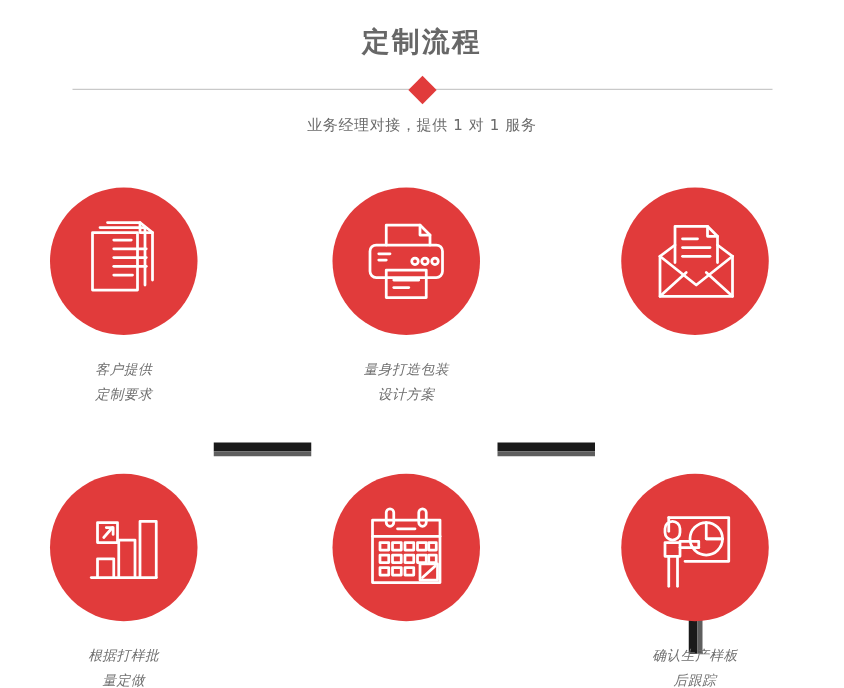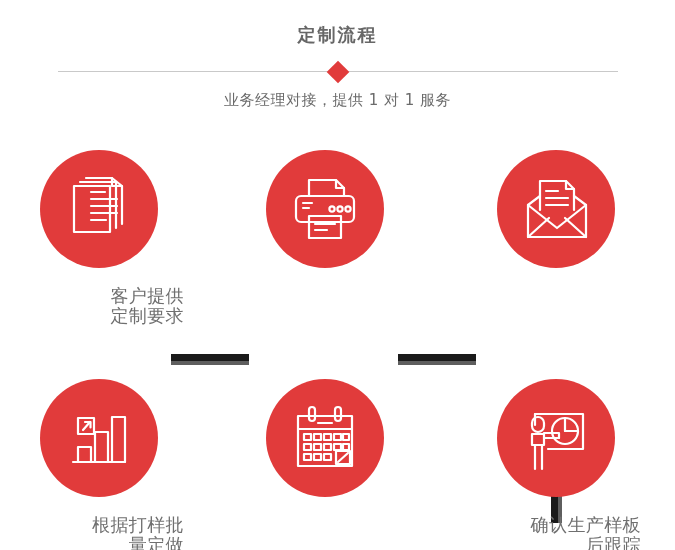--- a/index.html
+++ b/index.html
@@ -16,21 +16,21 @@
     -webkit-font-smoothing: antialiased;
   }
 
   
   .page-title {
     position: absolute;
     left: 0;
     top: 18px;
     width: 675px;
     text-align: center;
-    font-size: 18px;
+    font-size: 22px;
     font-weight: bold;
     color: #676767;
     letter-spacing: 2px;
     line-height: 34px;
   }
   .divider-wrap {
     position: absolute;
     left: 58px;
     top: 71px;
     width: 560px;
@@ -54,21 +54,21 @@
     margin-top: -8px;
     background: #e13b3b;
     transform: rotate(45deg);
   }
   .subtitle {
     position: absolute;
     left: 0;
     top: 89px;
     width: 675px;
     text-align: center;
-    font-size: 15px;
+    font-size: 12px;
     color: #6b6b6b;
     letter-spacing: 0.5px;
     line-height: 22px;
   }
 
   
   .flow {
     position: absolute;
     left: 0;
     top: 150px;
@@ -87,26 +87,27 @@
     position: relative;
     display: flex;
     align-items: center;
     justify-content: center;
   }
   .circle svg {
     display: block;
   }
   .caption {
     margin-top: 18px;
-    text-align: right;
-    font-size: 18px;
+    text-align: center;
+    font-size: 11px;
     line-height: 20px;
     color: #6f6f6f;
     white-space: pre-line;
     letter-spacing: 0.4px;
+    font-style: italic;
   }
 
   
   .col1 { left: 14px; }
   .col2 { left: 240px; }
   .col3 { left: 471px; }
   .row1 { top: 0; }
   .row2 { top: 229px; }
 
   
@@ -194,20 +195,22 @@
           <path d="M15 36 H21"></path>
           <circle cx="44" cy="37" r="2.6"></circle>
           <circle cx="52" cy="37" r="2.6"></circle>
           <circle cx="60" cy="37" r="2.6"></circle>
           <path d="M21 44 H53 V66 H21 Z"></path>
           <path d="M27 52 H47"></path>
           <path d="M27 58 H39"></path>
         </svg>
       </span>
     </div>
+    <div class="caption">量身打造包装
+设计方案</div>
   </div>
 
   <div class="node col3 row1">
     <div class="circle">
       <span>
         <svg width="74" height="74" viewBox="0 0 74 74" fill="none" stroke="#ffffff" stroke-width="2.2" stroke-linejoin="round" stroke-linecap="round">
           <path d="M21 38 V9 H47 L55 17 V38"></path>
           <path d="M47 9 V17 H55"></path>
           <path d="M27 19 H39"></path>
           <path d="M27 26 H49"></path>

